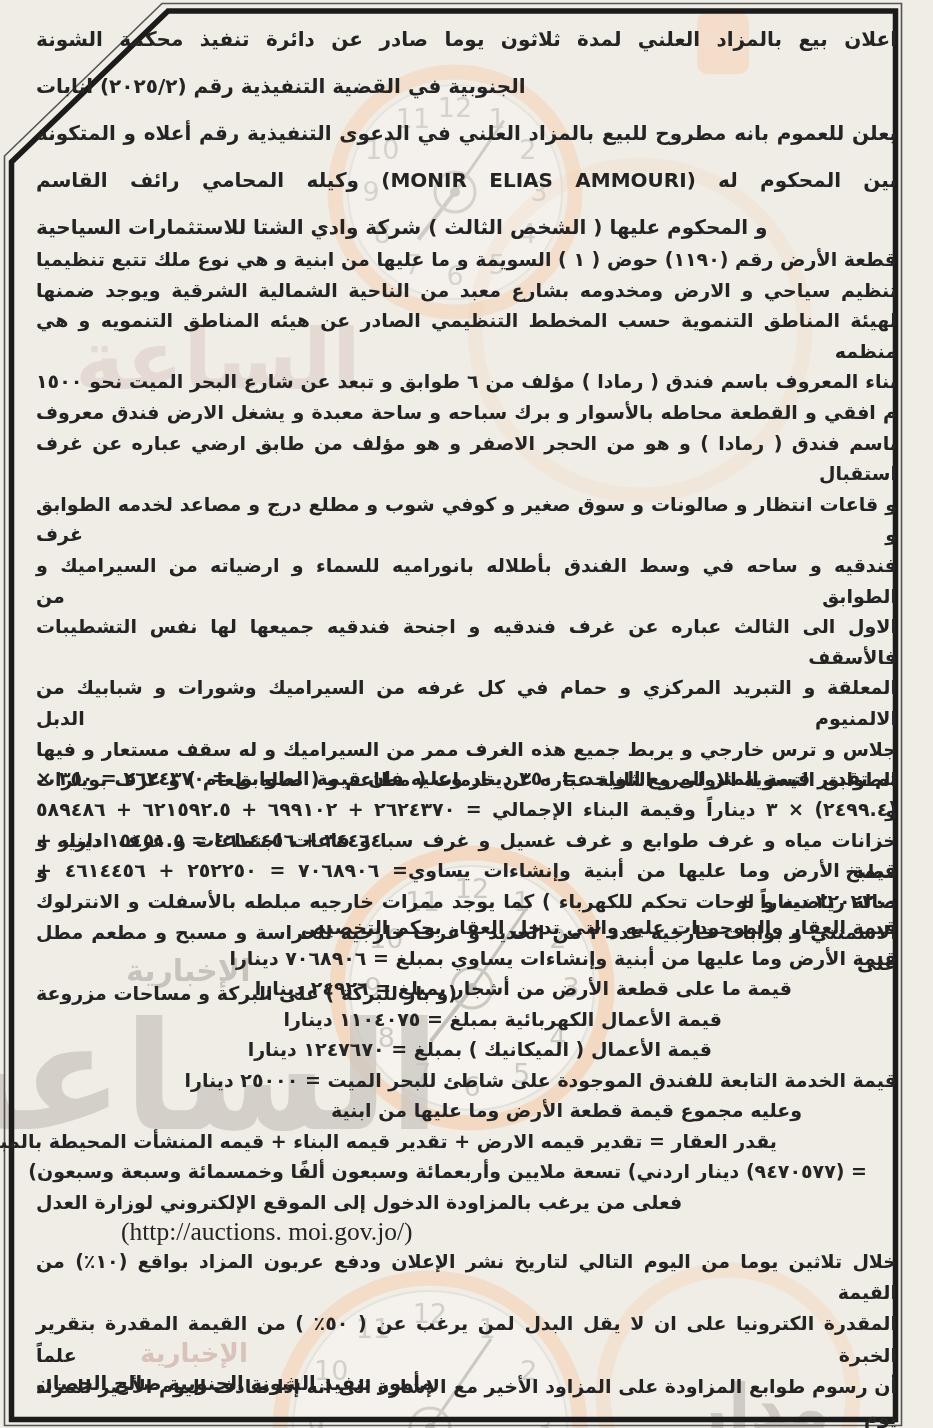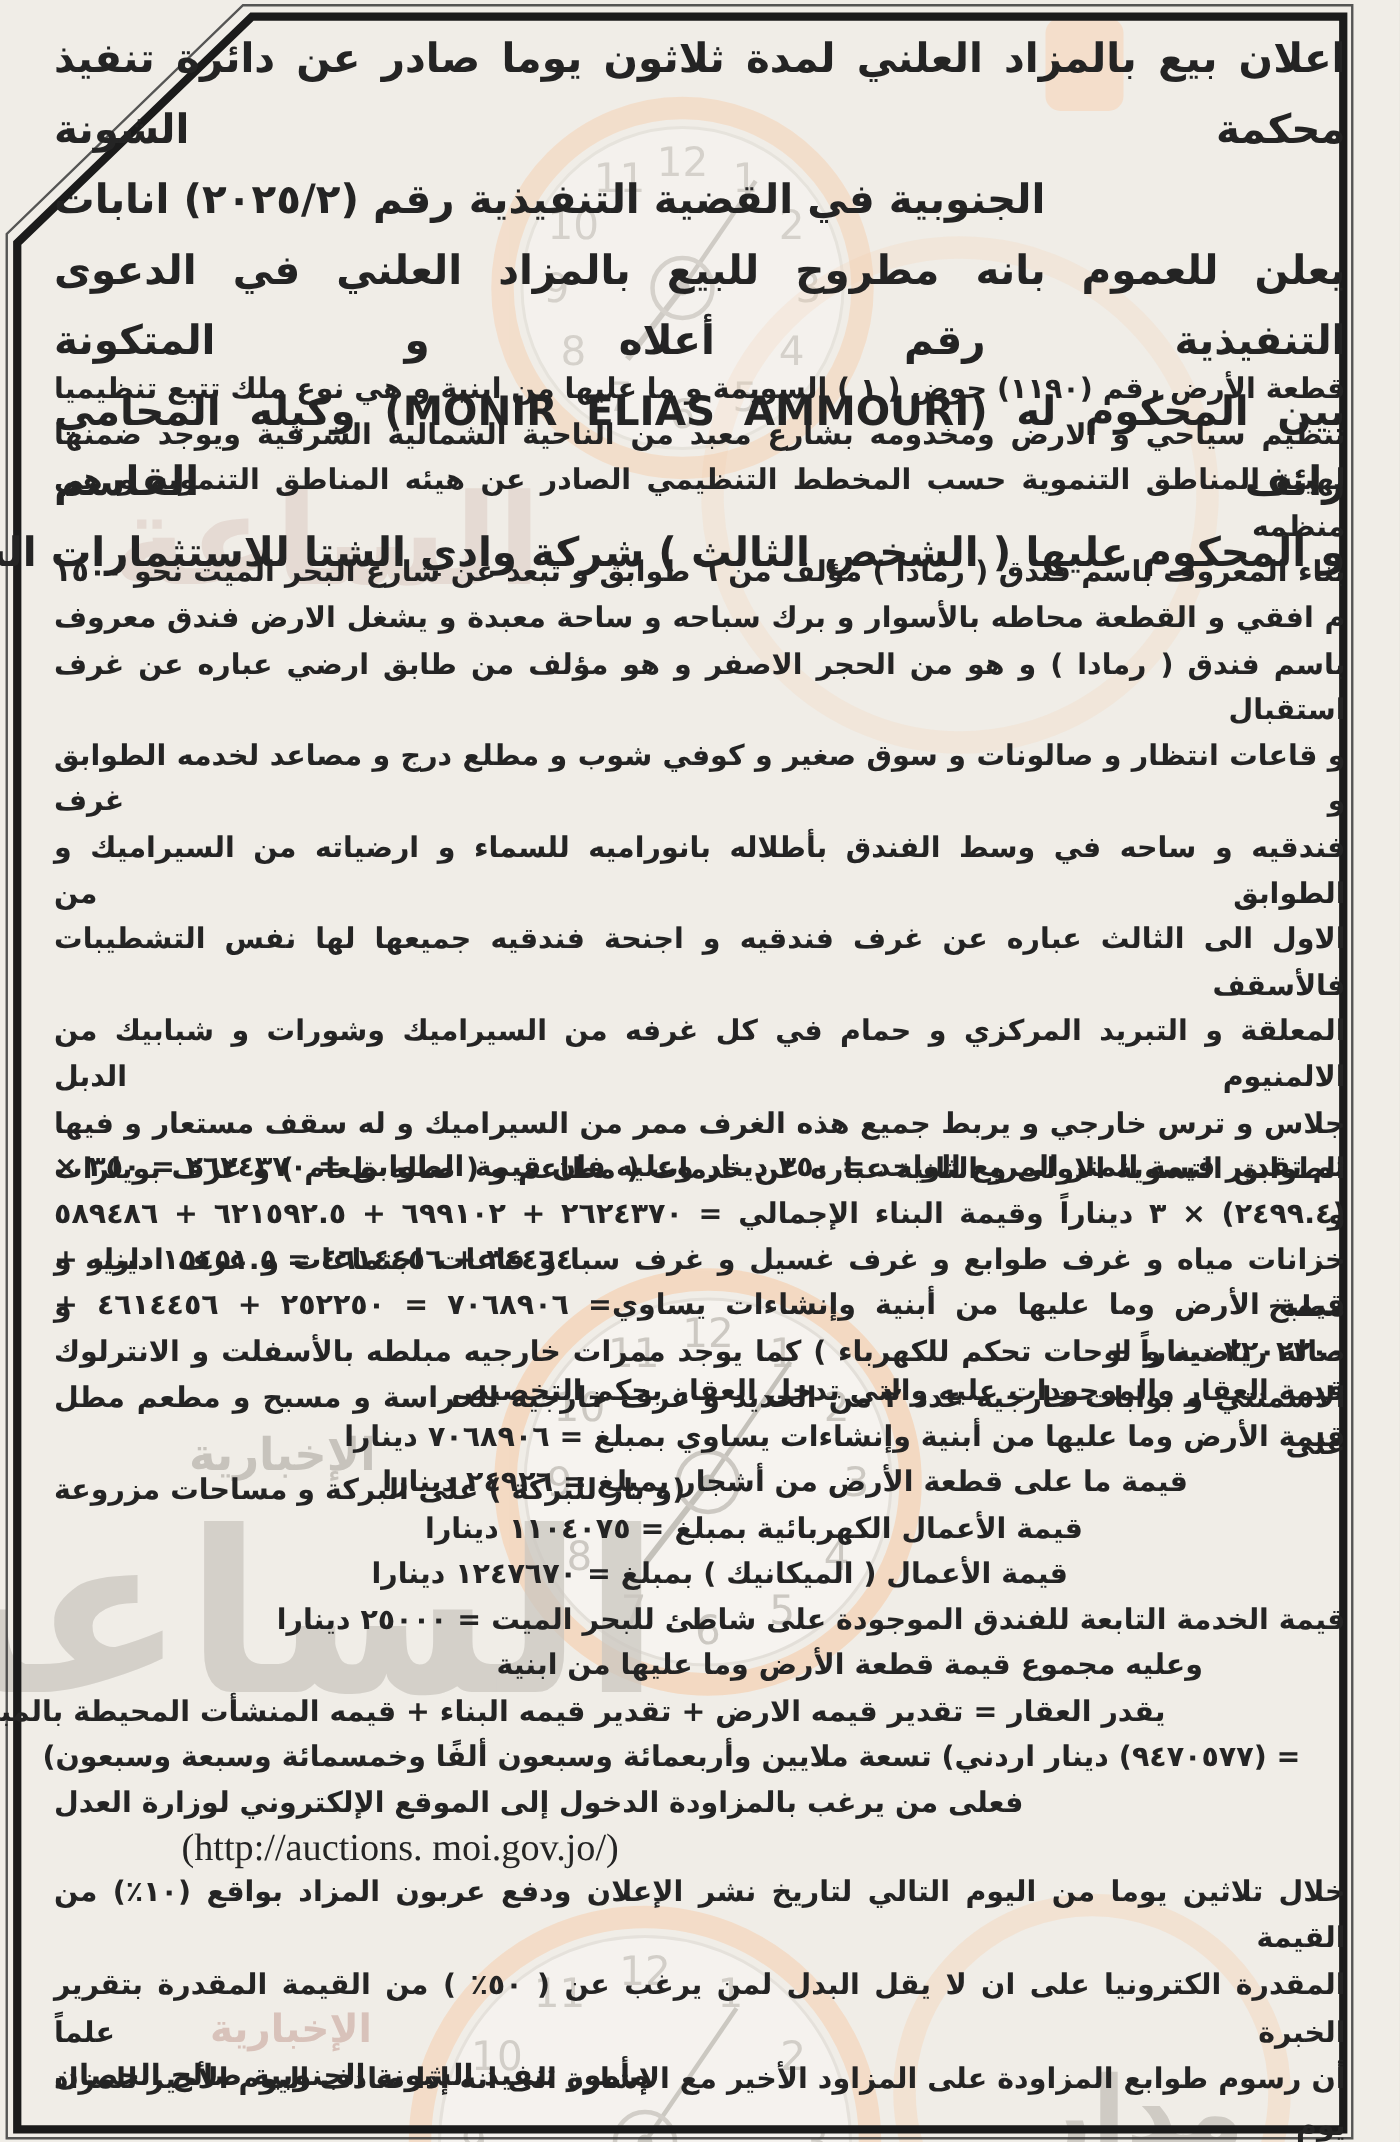--- a/index.html
+++ b/index.html
@@ -7,21 +7,21 @@
     position:relative;width:933px;height:1428px;margin:0 auto;
     background:#f0ede7;overflow:hidden;
     font-family:"DejaVu Sans",sans-serif;color:#242424;
   }
   .layer{position:absolute;inset:0;}
   .wm{pointer-events:none;}
   .wm-text{position:absolute;font-weight:bold;white-space:nowrap;line-height:1;}
   .wm-streak{position:absolute;border-radius:10px;}
   .frame-svg,.wm-svg{position:absolute;left:0;top:0;}
   .tblock{position:absolute;right:36px;left:36px;font-weight:bold;}
-  .header     {top:16px;  font-size:27px;line-height:47px;}
+  .header     {top:16px;  font-size:20px;line-height:47px;}
   .body-text  {top:244px; font-size:19px;  line-height:30.6px;}
   .calc       {top:763px; font-size:19px;  line-height:30.8px;}
   .valuation  {top:912px; font-size:19px;  line-height:30.5px;}
   .footer-par {top:1246px;font-size:19px;  line-height:31.2px;}
   .signature  {position:absolute;left:36px;top:1372px;font-size:19.5px;font-weight:bold;}
   .line{min-height:1em;}
   .al-justify{text-align:justify;text-align-last:justify;}
   .al-right  {text-align:right; white-space:nowrap;}
   .al-center {text-align:left;white-space:nowrap;}
   .al-left   {text-align:right;  white-space:nowrap;margin-left:30px;}

